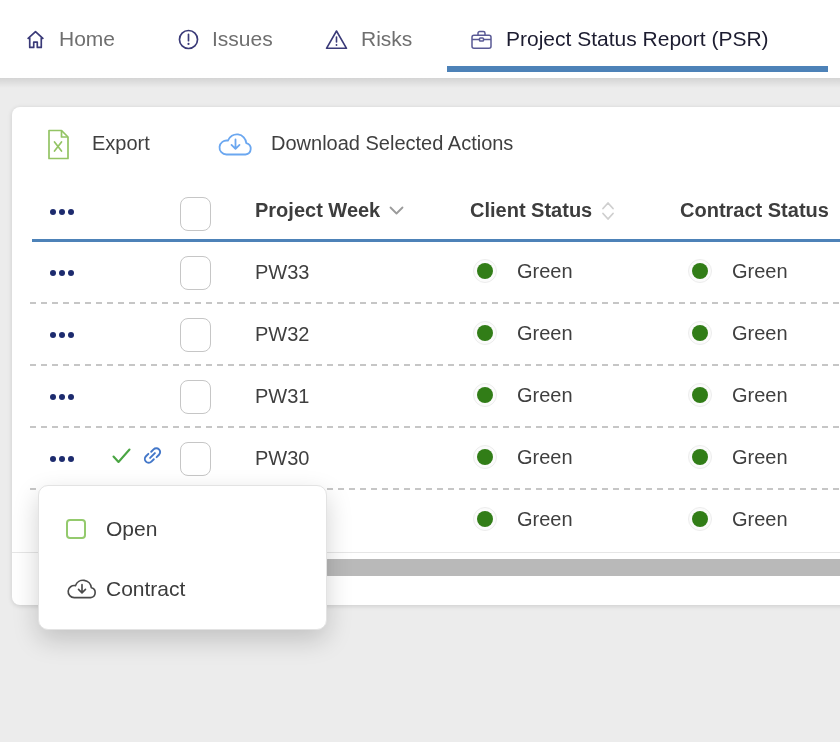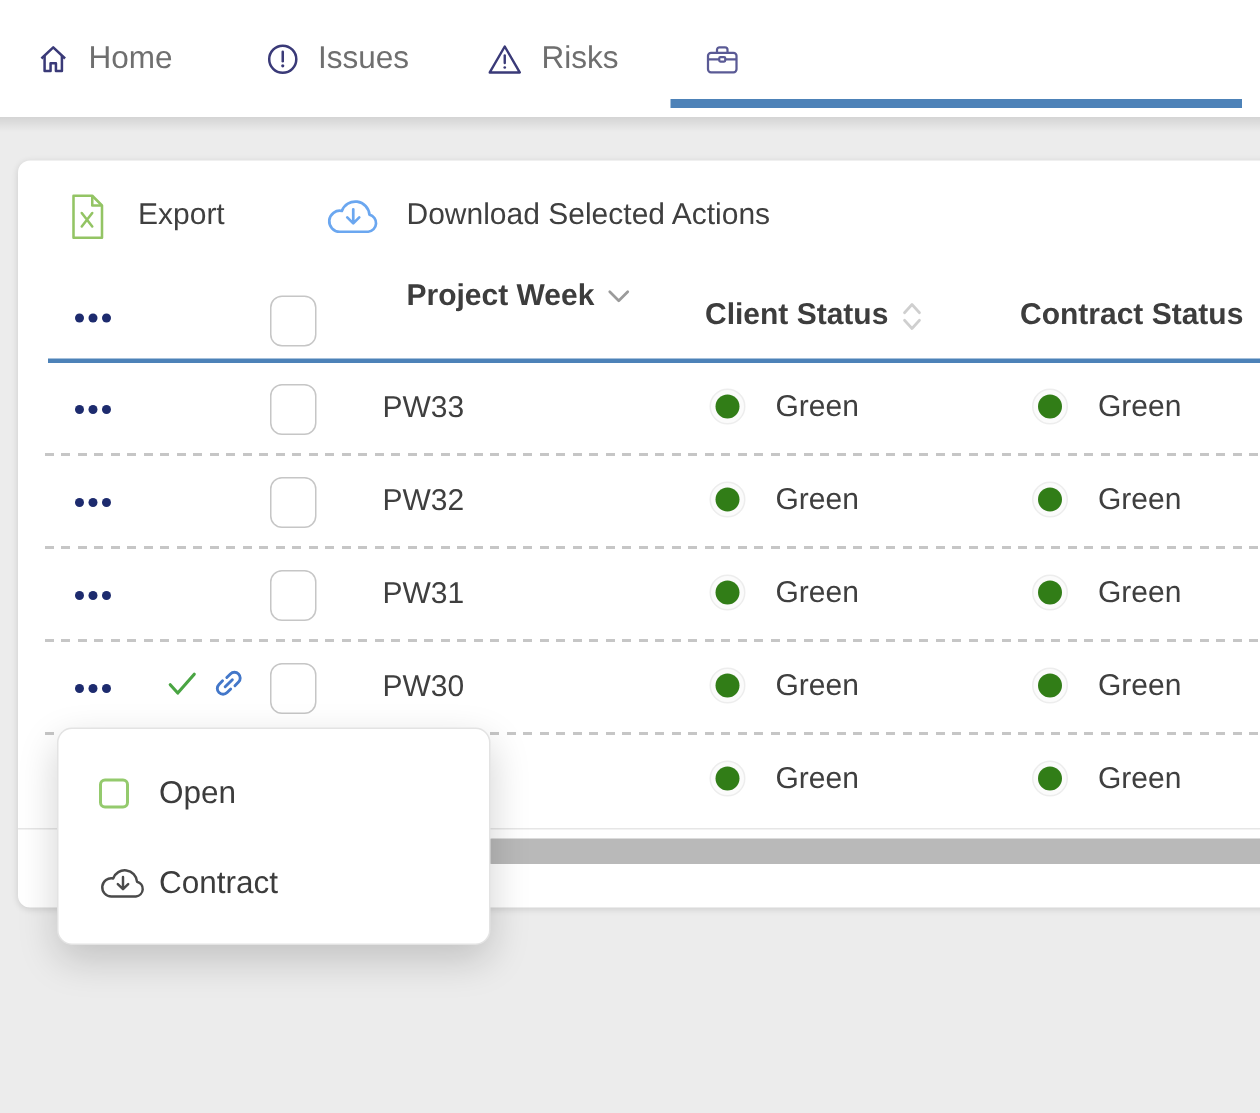--- a/index.html
+++ b/index.html
@@ -41,21 +41,21 @@
   .tb-cloud-icon{left:205px;top:24px;}
   .tb-download-label{left:259px;top:25px;}
   
   .thead{
     position:absolute;left:0;top:78px;width:100%;height:57px;
   }
   .thead::after{
     content:"";position:absolute;left:20px;right:0;bottom:0;height:3px;background:#4d82b8;
   }
   .hcell{position:absolute;display:flex;align-items:center;gap:9px;font-size:20px;font-weight:700;color:#3d3d3d;white-space:nowrap;}
-  .hc-week{left:243px;top:1px;cursor:pointer;margin-left:16px;}
+  .hc-week{left:243px;top:14px;cursor:pointer;}
   .hc-client{left:458px;top:14px;cursor:pointer;}
   .hc-contract{left:668px;top:14px;cursor:pointer;}
   .dots{position:absolute;display:flex;gap:3px;cursor:pointer;}
   .dots i{width:6px;height:6px;border-radius:50%;background:#1d2b6e;display:block;}
   .hd-dots{left:38px;top:24px;}
   .checkbox{
     position:absolute;width:31px;height:34px;background:#fff;
     border:1.5px solid #c6c6c6;border-radius:8px;cursor:pointer;box-sizing:border-box;
   }
   .hd-check{left:168px;top:12px;}
@@ -131,20 +131,21 @@
   </div>
   <div class="tab active" style="left:470px">
     <span class="ticon">
       <svg width="23" height="21" viewBox="0 0 23 21" fill="none" stroke="#5a5a95" stroke-width="1.5" stroke-linejoin="round">
         <rect x="2" y="6.2" width="19" height="13" rx="2"></rect>
         <path d="M8 6 V4.2 a1.7 1.7 0 0 1 1.7 -1.7 h3.6 a1.7 1.7 0 0 1 1.7 1.7 V6"></path>
         <path d="M2 10.5 h19"></path>
         <rect x="9.5" y="9" width="4" height="3" rx="0.8" fill="#ffffff"></rect>
       </svg>
     </span>
+    <span>Project Status Report (PSR)</span>
   </div>
   <div class="tab-underline"></div>
 </div>
 <div class="content-shadow"></div>
 
 <div class="card">
 
   <div class="toolbar">
     <div class="toolbar-item tb-export-icon">
       <svg width="23" height="31" viewBox="0 0 23 31" fill="none" stroke="#93c464" stroke-width="1.7" stroke-linejoin="round">

